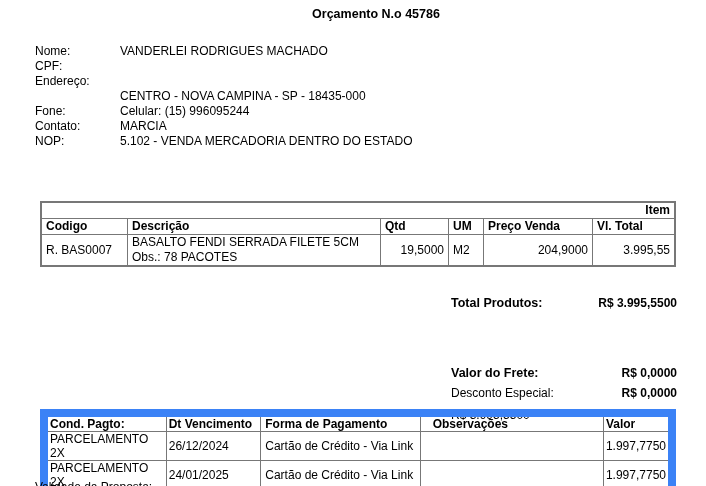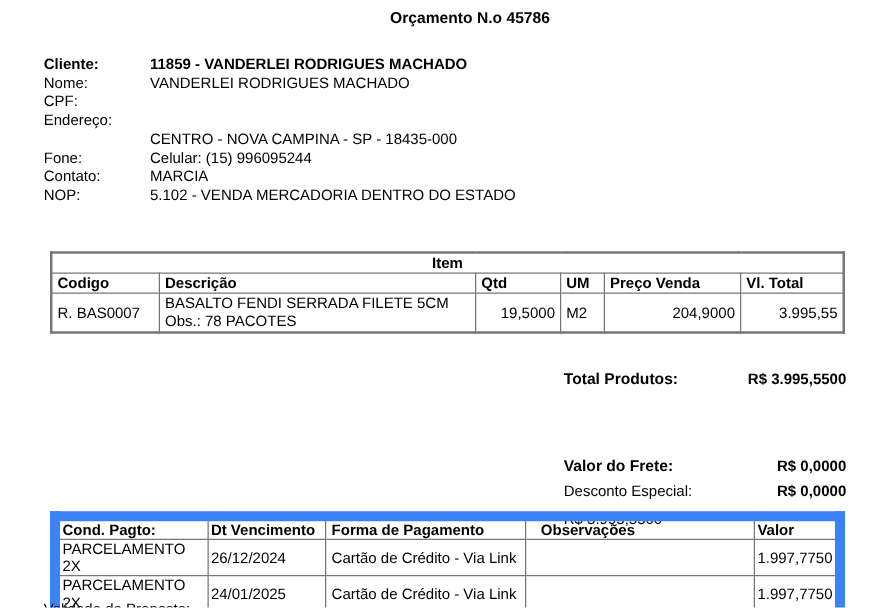--- a/index.html
+++ b/index.html
@@ -15,21 +15,21 @@
   .info { position:absolute; left:35px; top:44px; }
   .info .row { display:flex; height:15px; line-height:15px; font-size:12px; }
   .info .lbl { width:85px; }
   .info .val { }
   .bold { font-weight:bold; }
 
   table { border-collapse:collapse; position:absolute; font-size:12px; }
   .items { left:40px; top:201px; width:636px; border:2px solid #777; }
   .items td, .items th { border:1px solid #777; padding:0 4px; height:15px; line-height:15px; }
   .items th { font-weight:bold; }
-  .items .itemhdr { text-align:center; font-weight:bold; height:15px; }
+  .items .itemhdr { text-align:right; font-weight:bold; height:15px; }
   .r { text-align:right; }
   .c { text-align:left; }
   .l { text-align:left; }
 
   .totals { position:absolute; left:451px; top:296px; width:226px; }
   .totals .trow { display:flex; justify-content:space-between; align-items:baseline; }
   .tp { font-weight:bold; font-size:12.5px; height:22px; }
   .tf { font-weight:bold; font-size:12.5px; height:20px;margin-top:48px; }
   .td { font-size:12px; height:22px; }
   .tpedido { font-weight:bold; font-size:17px; }
@@ -41,24 +41,20 @@
   .pay th { font-weight:bold; }
 
   .footer { position:absolute; left:35px; top:480px; font-size:12px; }
 </style>
 </head>
 <body>
 
 <div class="title">Orçamento N.o 45786</div>
 
 <div class="info">
-  <div class="row">
-    <span class="lbl bold">Cliente:</span>
-    <span class="val bold">11859 - VANDERLEI RODRIGUES MACHADO</span>
-  </div>
   <div class="row">
     <span class="lbl">Nome:</span>
     <span class="val">VANDERLEI RODRIGUES MACHADO</span>
   </div>
   <div class="row">
     <span class="lbl">CPF:</span>
     <span class="val"></span>
   </div>
   <div class="row">
     <span class="lbl">Endereço:</span>

